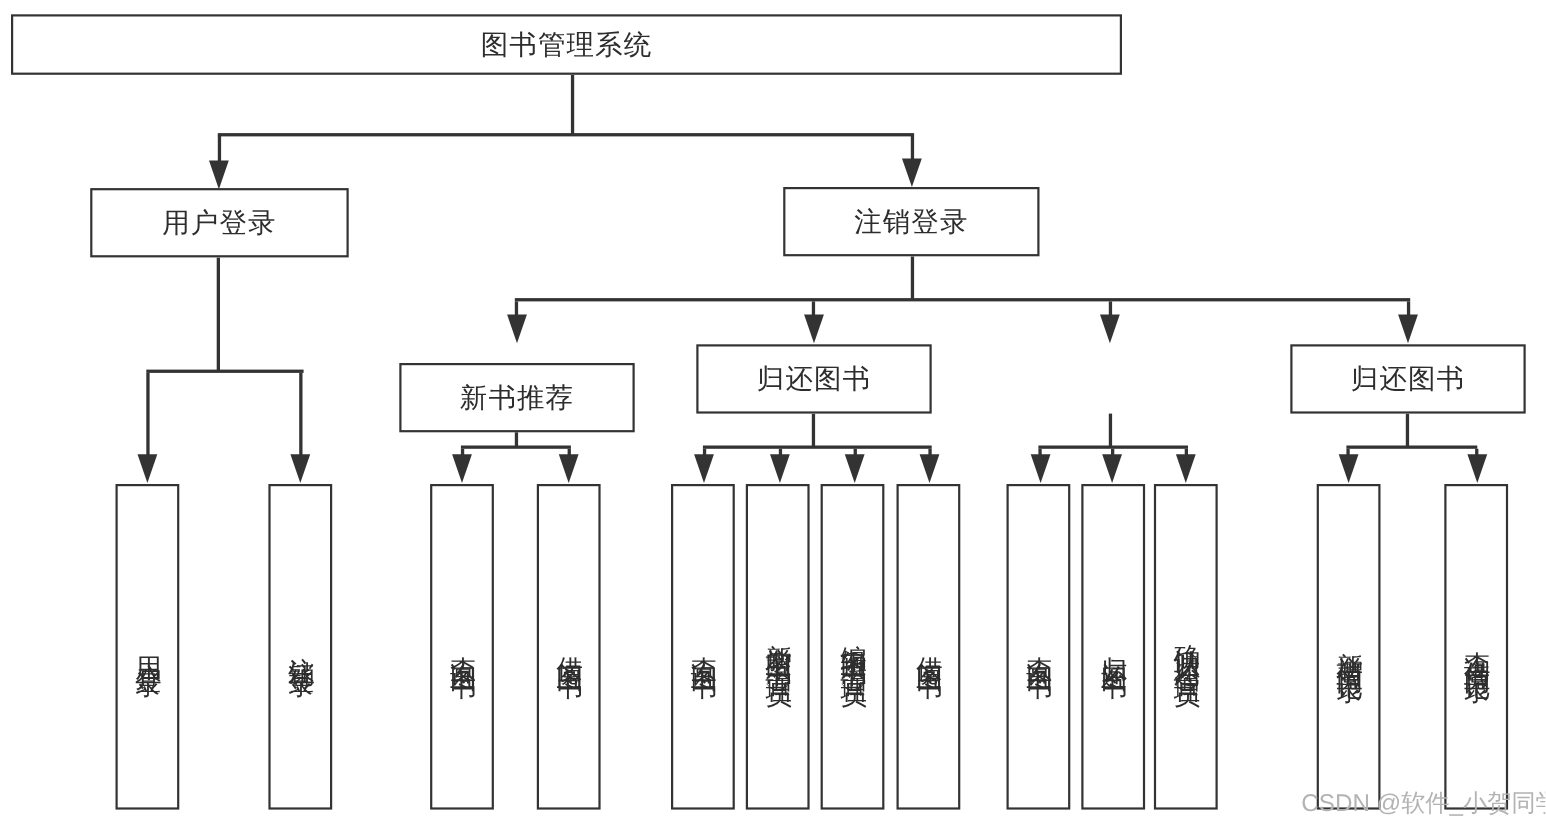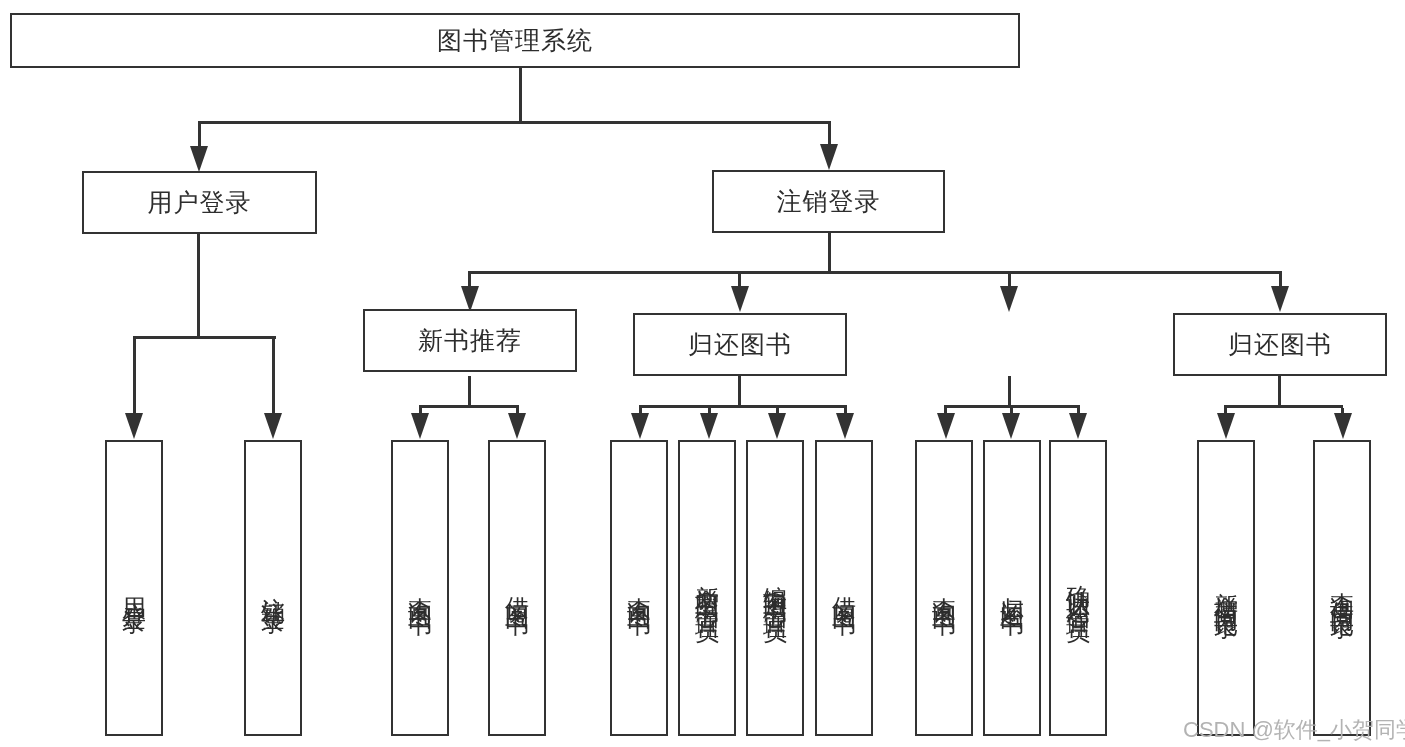--- a/index.html
+++ b/index.html
@@ -116,21 +116,21 @@
   <div class="vline" style="left:1224px;top:408px;height:6px"></div>
   <div class="vline" style="left:1341px;top:408px;height:6px"></div>
   <div class="arrow" style="left:1217px;top:413px"></div>
   <div class="arrow" style="left:1334px;top:413px"></div>
 
   <div class="box hbox" style="left:10px;top:13px;width:1010px;height:55px">图书管理系统</div>
 
   <div class="box hbox" style="left:82px;top:171px;width:235px;height:63px">用户登录</div>
   <div class="box hbox" style="left:712px;top:170px;width:233px;height:63px">注销登录</div>
 
-  <div class="box hbox" style="left:363px;top:309px;width:214px;height:63px">新书推荐</div>
+  <div class="box hbox" style="left:363px;top:330px;width:214px;height:63px">新书推荐</div>
   <div class="box hbox" style="left:633px;top:313px;width:214px;height:63px">归还图书</div>
   <div class="box hbox" style="left:1173px;top:313px;width:214px;height:63px">归还图书</div>
 
   <div class="box vbox" style="left:105px;top:440px">用户登录</div>
   <div class="box vbox" style="left:244px;top:440px">注销登录</div>
 
   <div class="box vbox" style="left:391px;top:440px">查询图书</div>
   <div class="box vbox" style="left:488px;top:440px">借阅图书</div>
 
   <div class="box vbox" style="left:610px;top:440px">查询图书</div>

